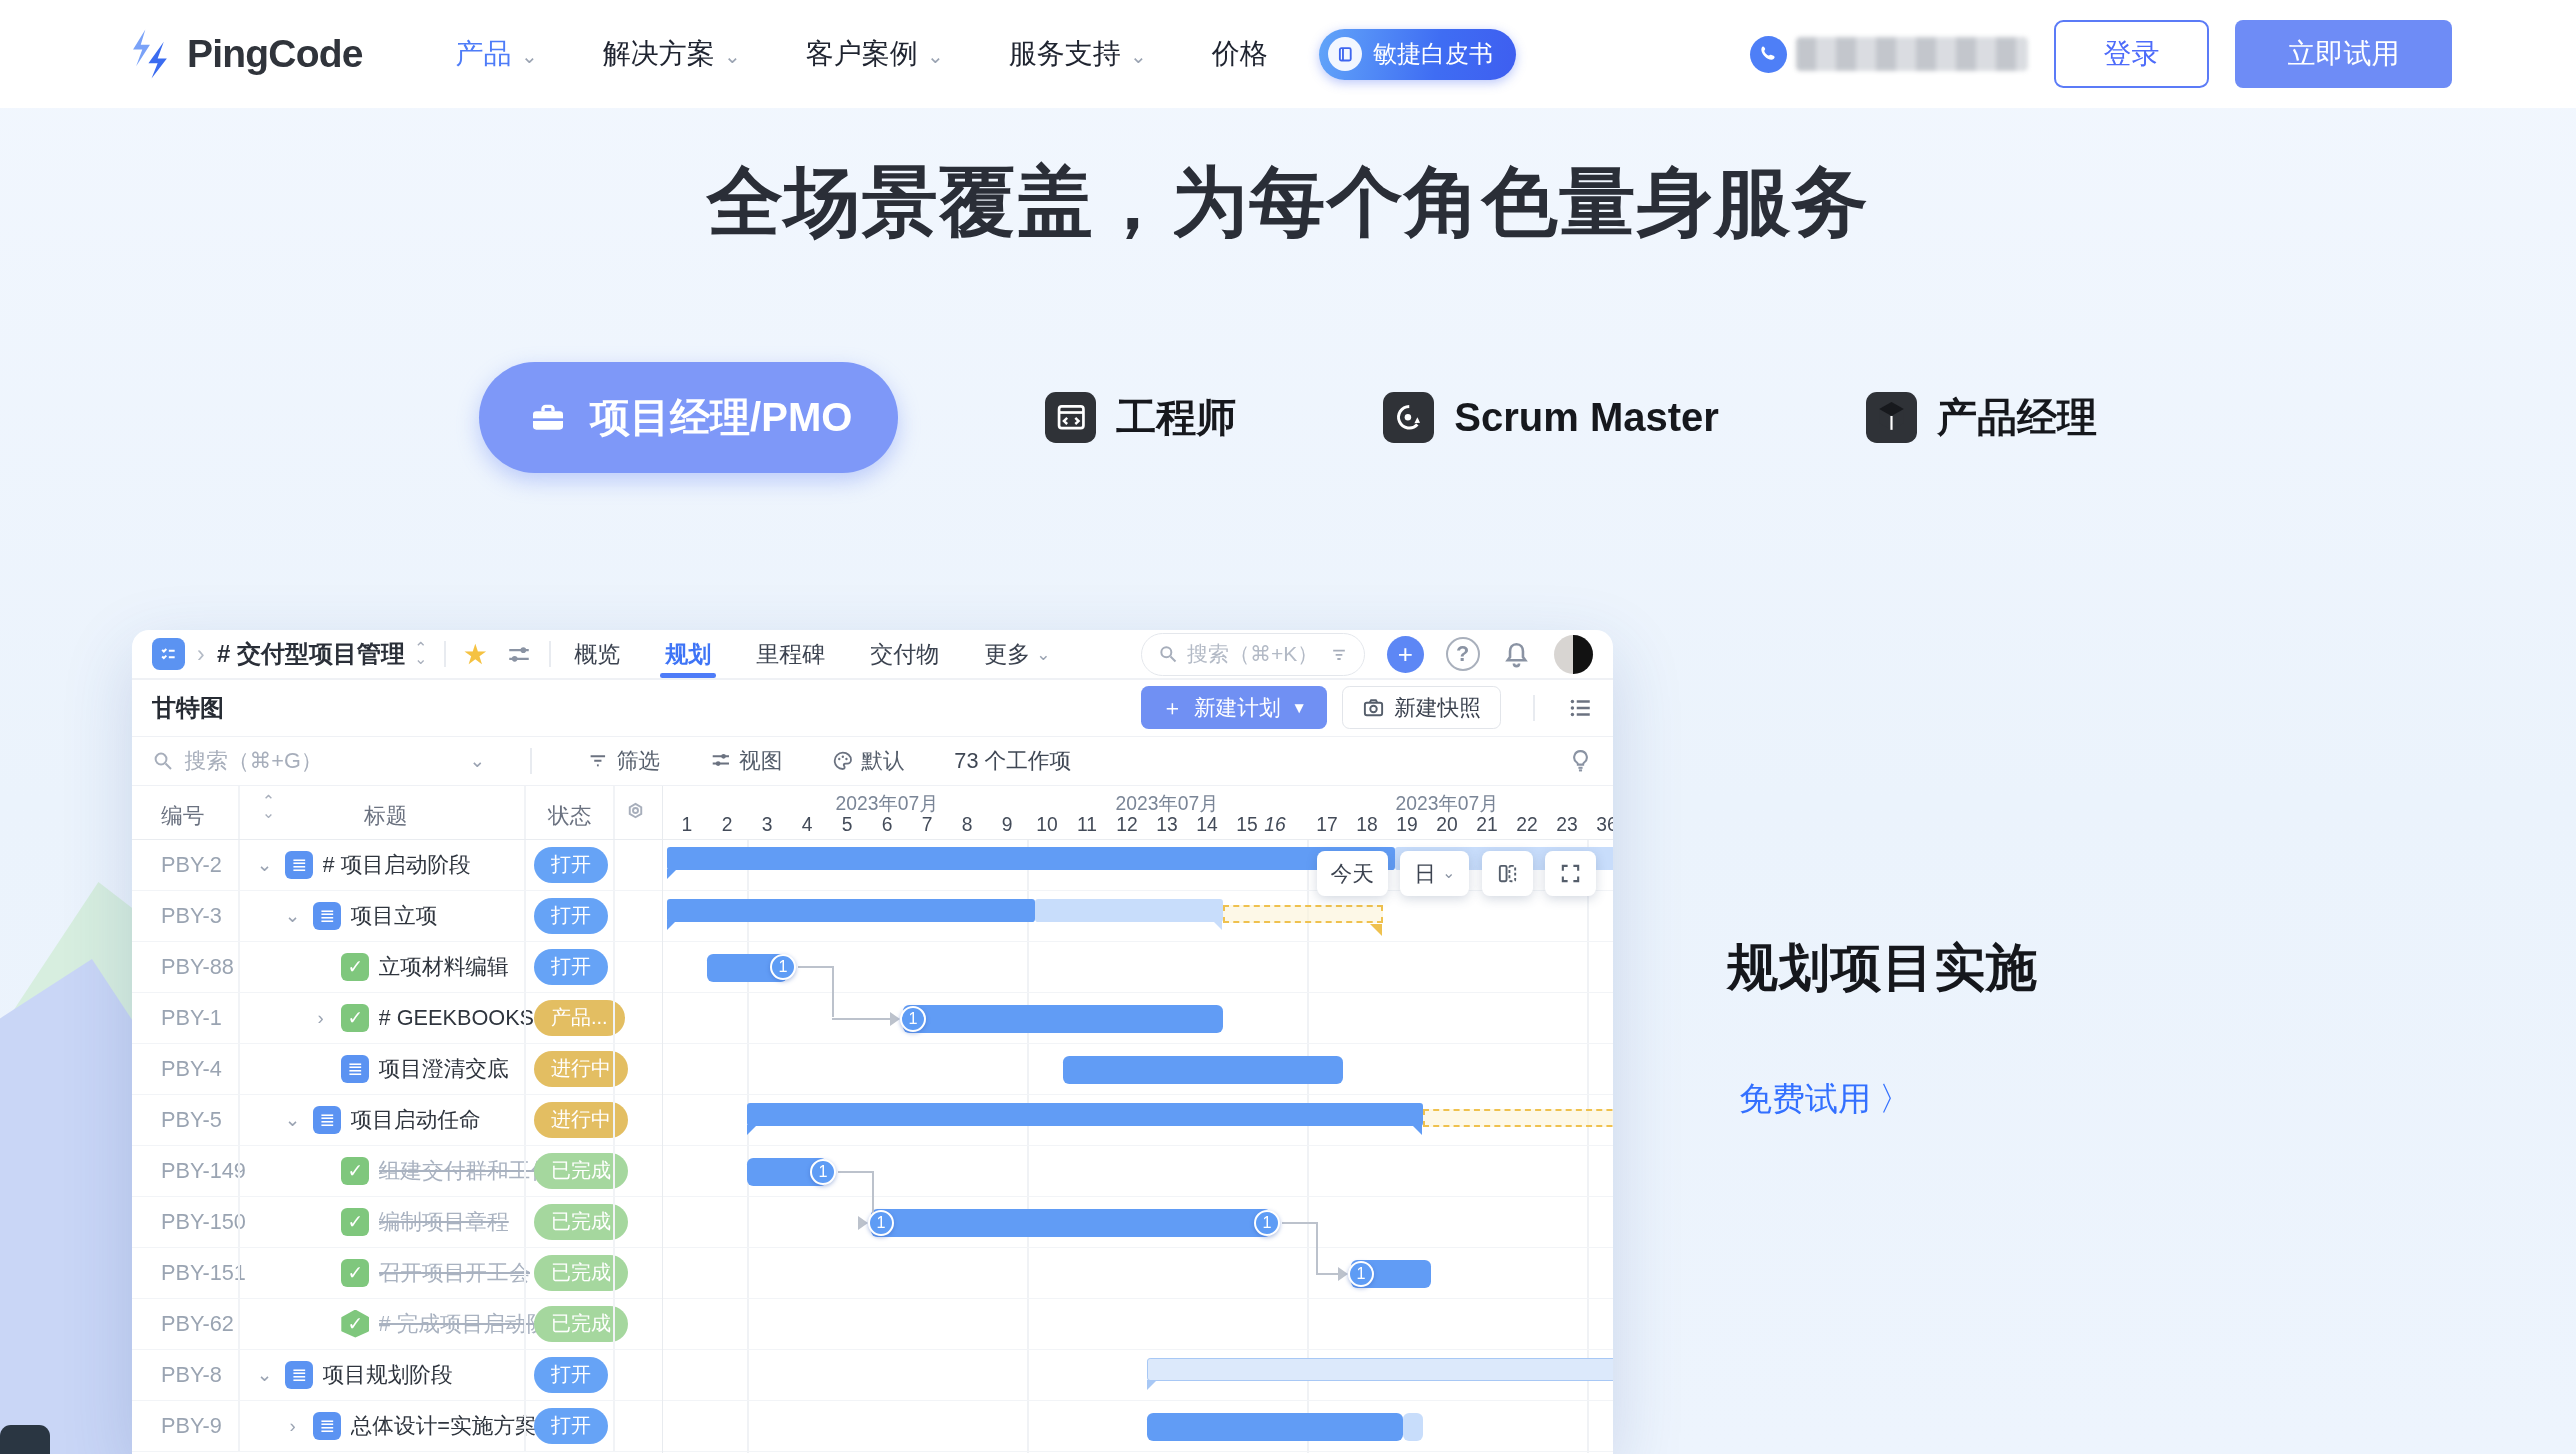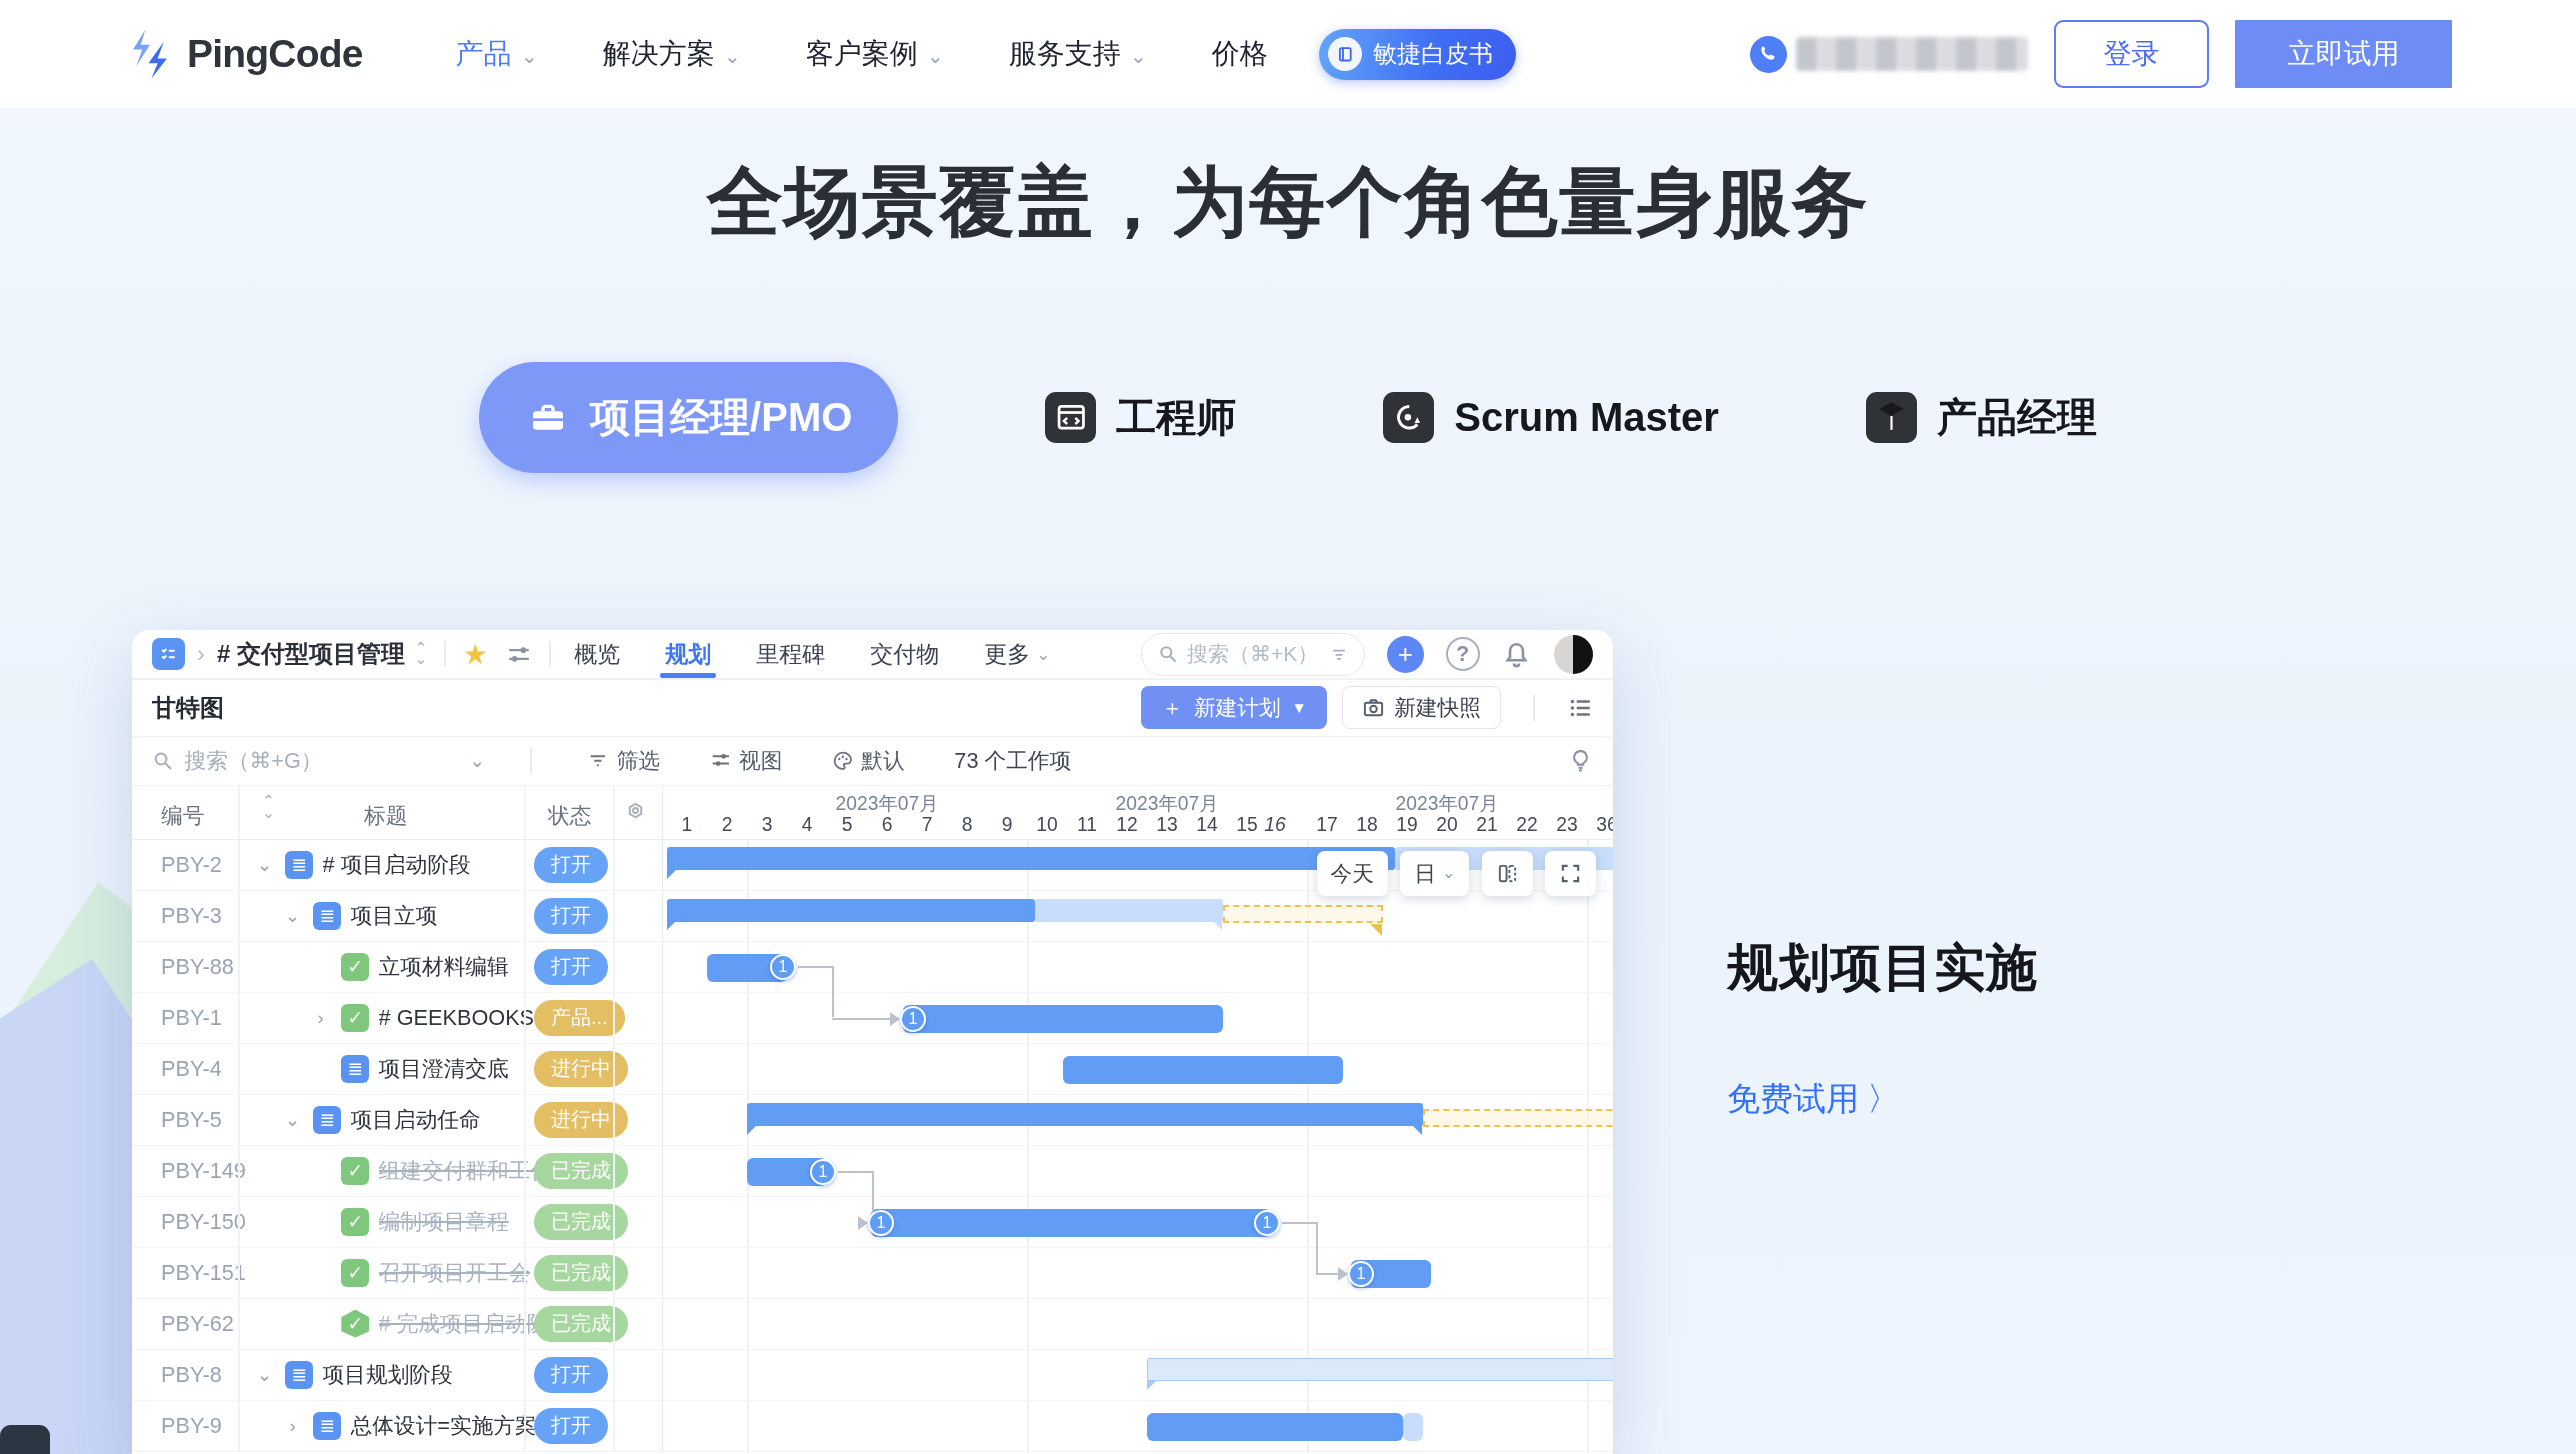--- a/index.html
+++ b/index.html
@@ -27,21 +27,21 @@
     background:linear-gradient(100deg,#62A5F9 0%,#3F6DF3 60%,#3E5EF0 100%);box-shadow:0 3.1px 10.8px rgba(62,98,240,.35);
     color:#fff;font-size:24px;margin-left:51px;cursor:pointer;}
   .wp-badge .bookwrap{width:34px;height:34px;border-radius:50%;background:rgba(255,255,255,.92);display:flex;align-items:center;justify-content:center;}
   .nav-right{margin-left:auto;margin-right:124px;display:flex;align-items:center;gap:26px;}
   .phone{display:flex;align-items:center;gap:9.3px;}
   .phone-circle{width:37px;height:37px;border-radius:50%;background:#4E7FF7;display:flex;align-items:center;justify-content:center;}
   .phone-redacted{width:232px;height:34px;border-radius:4.6px;
     background:repeating-linear-gradient(90deg,#B9BDC4 0 20px,#D4D7DC 20px 40px);filter:blur(2.3px);opacity:.85;}
   .btn-login{width:155px;height:68px;border:2.3px solid #5B7BF7;border-radius:9.3px;color:#4D6BFA;font-size:28px;
     background:#fff;display:flex;align-items:center;justify-content:center;cursor:pointer;}
-  .btn-trial{width:217px;height:68px;border-radius:1px;background:#6E8CF6;color:#fff;font-size:28px;
+  .btn-trial{width:217px;height:68px;border-radius:8px;background:#6E8CF6;color:#fff;font-size:28px;
     display:flex;align-items:center;justify-content:center;cursor:pointer;}
   
   .hero-title{position:absolute;top:152px;left:0;width:2576px;text-align:center;font-size:76px;font-weight:800;
     color:#2A2E37;letter-spacing:1.5px;z-index:2;}
   
   .role-tabs{position:absolute;top:362px;left:0;width:2576px;display:flex;justify-content:center;align-items:center;gap:147px;z-index:2;}
   .role-tab{display:flex;align-items:center;gap:20px;font-size:40px;font-weight:700;color:#16181D;cursor:pointer;}
   .role-tab .r-icon{width:51px;height:51px;border-radius:10.8px;background:#2F3237;display:flex;align-items:center;justify-content:center;}
   .role-tab.active{background:#7E98F8;color:#fff;border-radius:773px;padding:28px 46px;box-shadow:0 7.7px 21.7px rgba(126,152,248,.45);}
   .role-tab.active .r-icon{background:transparent;width:45px;height:45px;}
@@ -129,21 +129,21 @@
     box-shadow:0 1.5px 4.6px rgba(50,90,180,.4);color:#fff;font-size:16.2px;display:flex;align-items:center;justify-content:center;z-index:4;}
   .conn{position:absolute;background:#BCC2CC;z-index:2;}
   .conn-arrow{position:absolute;width:0;height:0;border-left:10.8px solid #BCC2CC;border-top:7px solid transparent;border-bottom:7px solid transparent;z-index:2;}
   .g-float{position:absolute;right:17px;top:65px;display:flex;gap:12.4px;z-index:6;}
   .g-fbtn{height:45px;min-width:45px;padding:0 14px;background:#fff;border-radius:7.7px;box-shadow:0 3.1px 10.8px rgba(60,80,120,.22);
     display:flex;align-items:center;justify-content:center;gap:6.2px;font-size:21.7px;color:#3C4350;cursor:pointer;}
   
   .feature{position:absolute;left:1727px;top:934px;width:774px;z-index:2;}
   .feature h2{font-size:51px;font-weight:800;color:#15171C;letter-spacing:0.8px;}
   .feature p{margin-top:71px;font-size:33px;color:#262B33;line-height:1.66;letter-spacing:0.4px;}
-  .feature .cta{display:inline-flex;align-items:center;gap:7.7px;margin-top:74px;font-size:33px;color:#3370FF;cursor:pointer;}
+  .feature .cta{display:inline-flex;align-items:center;gap:7.7px;margin-top:74px;font-size:33px;color:#3370FF;cursor:pointer;margin-left:12px;}
   svg{display:block;}
 </style>
 </head>
 <body>
 
 <div class="deco-green"></div>
 <div class="deco-blue"></div>
 <div class="deco-dark"></div>
 
 <div class="topnav">

